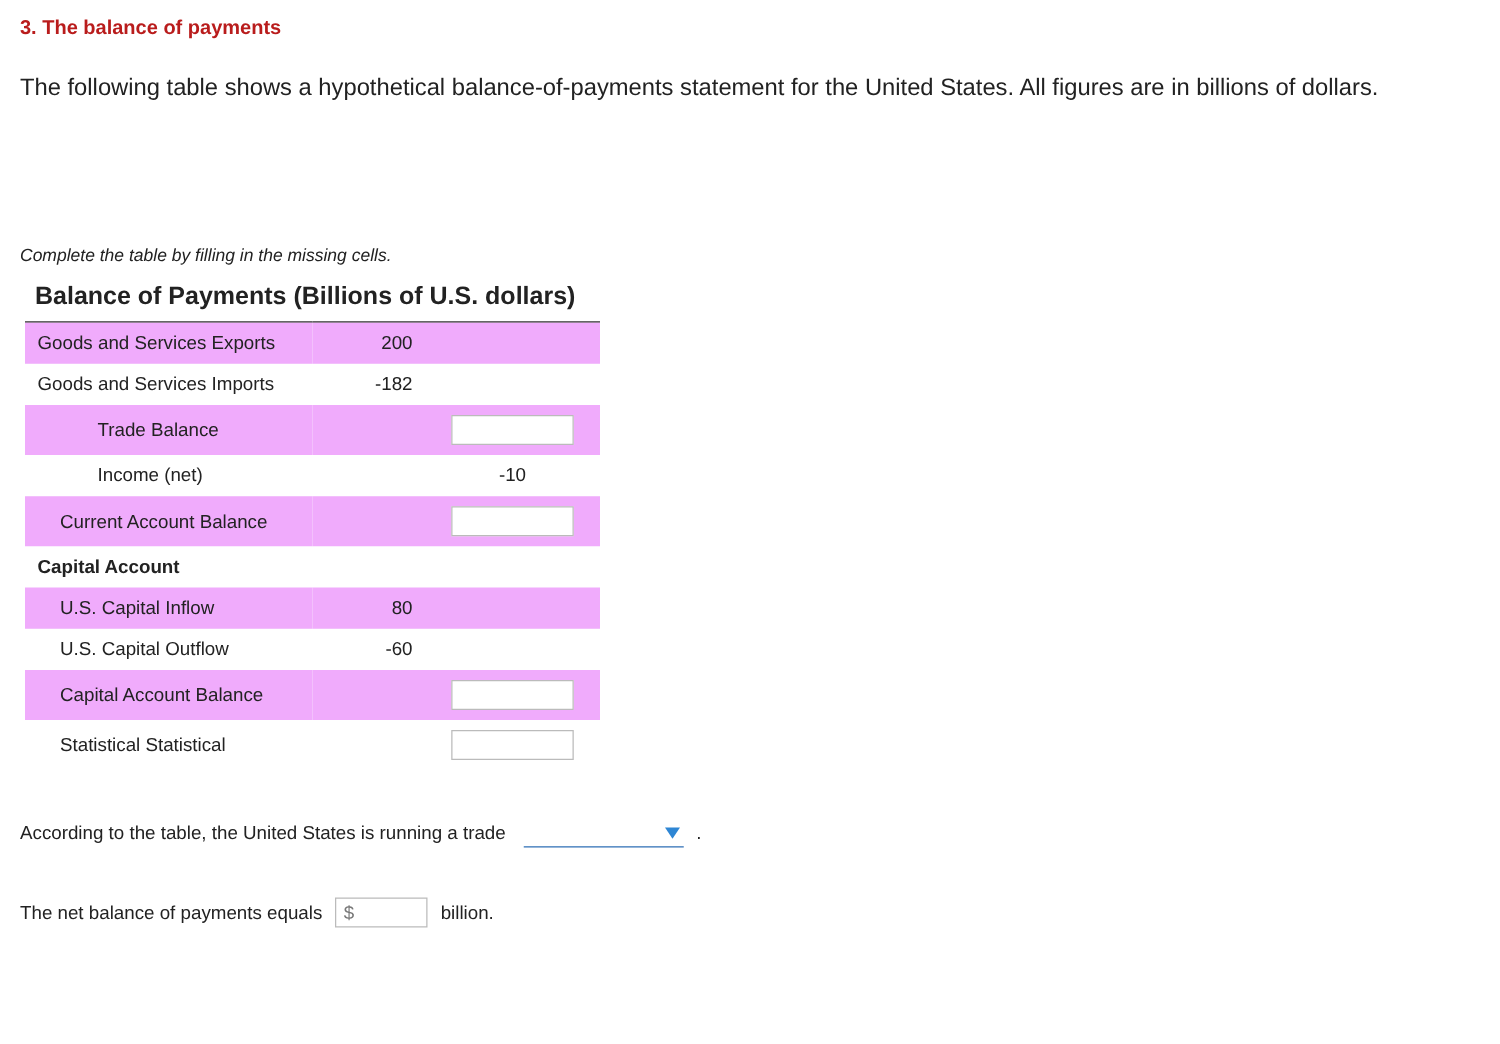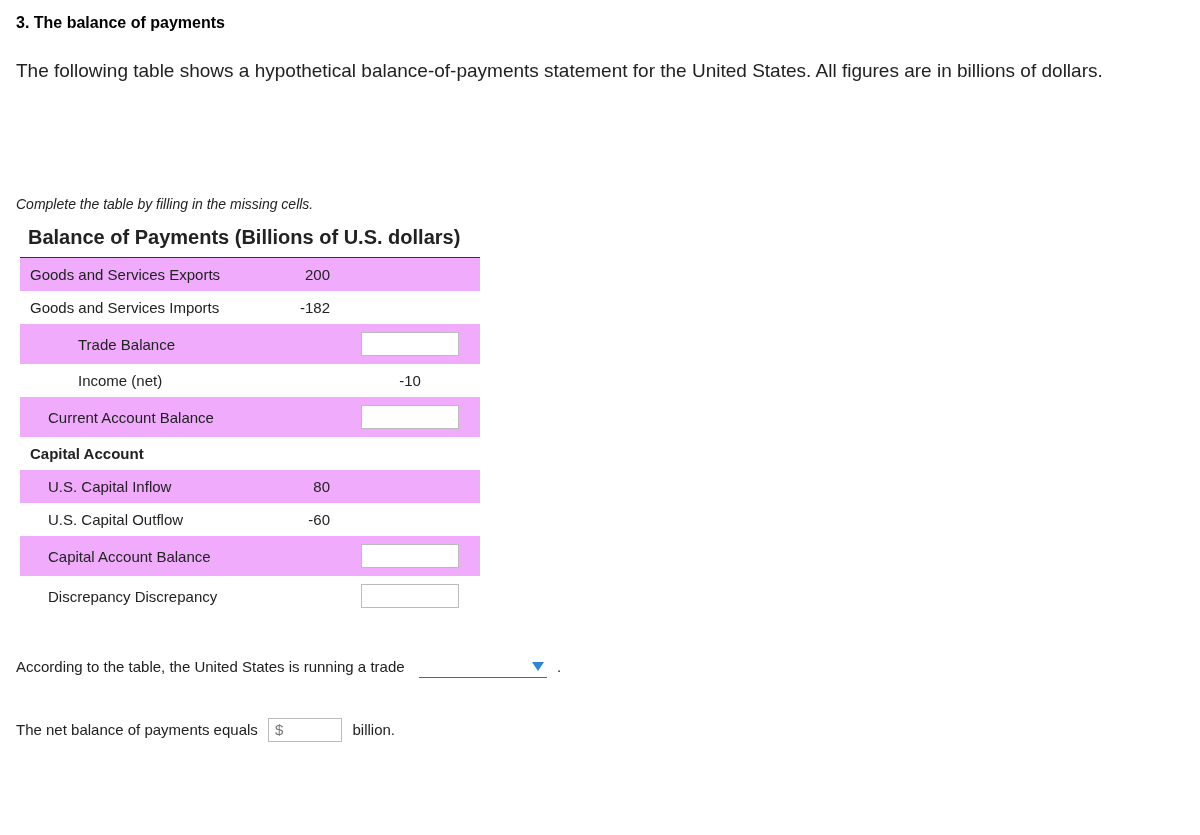--- a/index.html
+++ b/index.html
@@ -6,21 +6,21 @@
     font-family: Verdana, Geneva, sans-serif;
     font-size: 15px;
     color: #222;
     margin: 0;
     padding: 14px 16px;
     width: 1200px;
     box-sizing: border-box;
     background: #fff;
   }
   .q-title {
-    color: #000000;
+    color: #b91c1c;
     font-weight: bold;
     font-size: 16px;
     margin-bottom: 28px;
   }
   .intro {
     margin-bottom: 114px;
     font-size: 19px;
   }
   .instruction {
     font-style: italic;
@@ -146,21 +146,21 @@
     <td class="indent1">U.S. Capital Outflow</td>
     <td class="num">-60</td>
     <td class="val2"></td>
   </tr>
   <tr class="shade">
     <td class="indent1">Capital Account Balance</td>
     <td class="num"></td>
     <td class="val2"><input class="cell-input" type="text" style=""></td>
   </tr>
   <tr>
-    <td class="indent1">Discrepancy Discrepancy</td>
+    <td class="indent1">Statistical Statistical</td>
     <td class="num"></td>
     <td class="val2"><input class="cell-input" type="text" style=""></td>
   </tr>
 </tbody>
   </table>
 
 <div class="after-text">
   <span>According to the table, the United States is running a trade</span>
   <span class="dropdown-blank">
     &nbsp;

